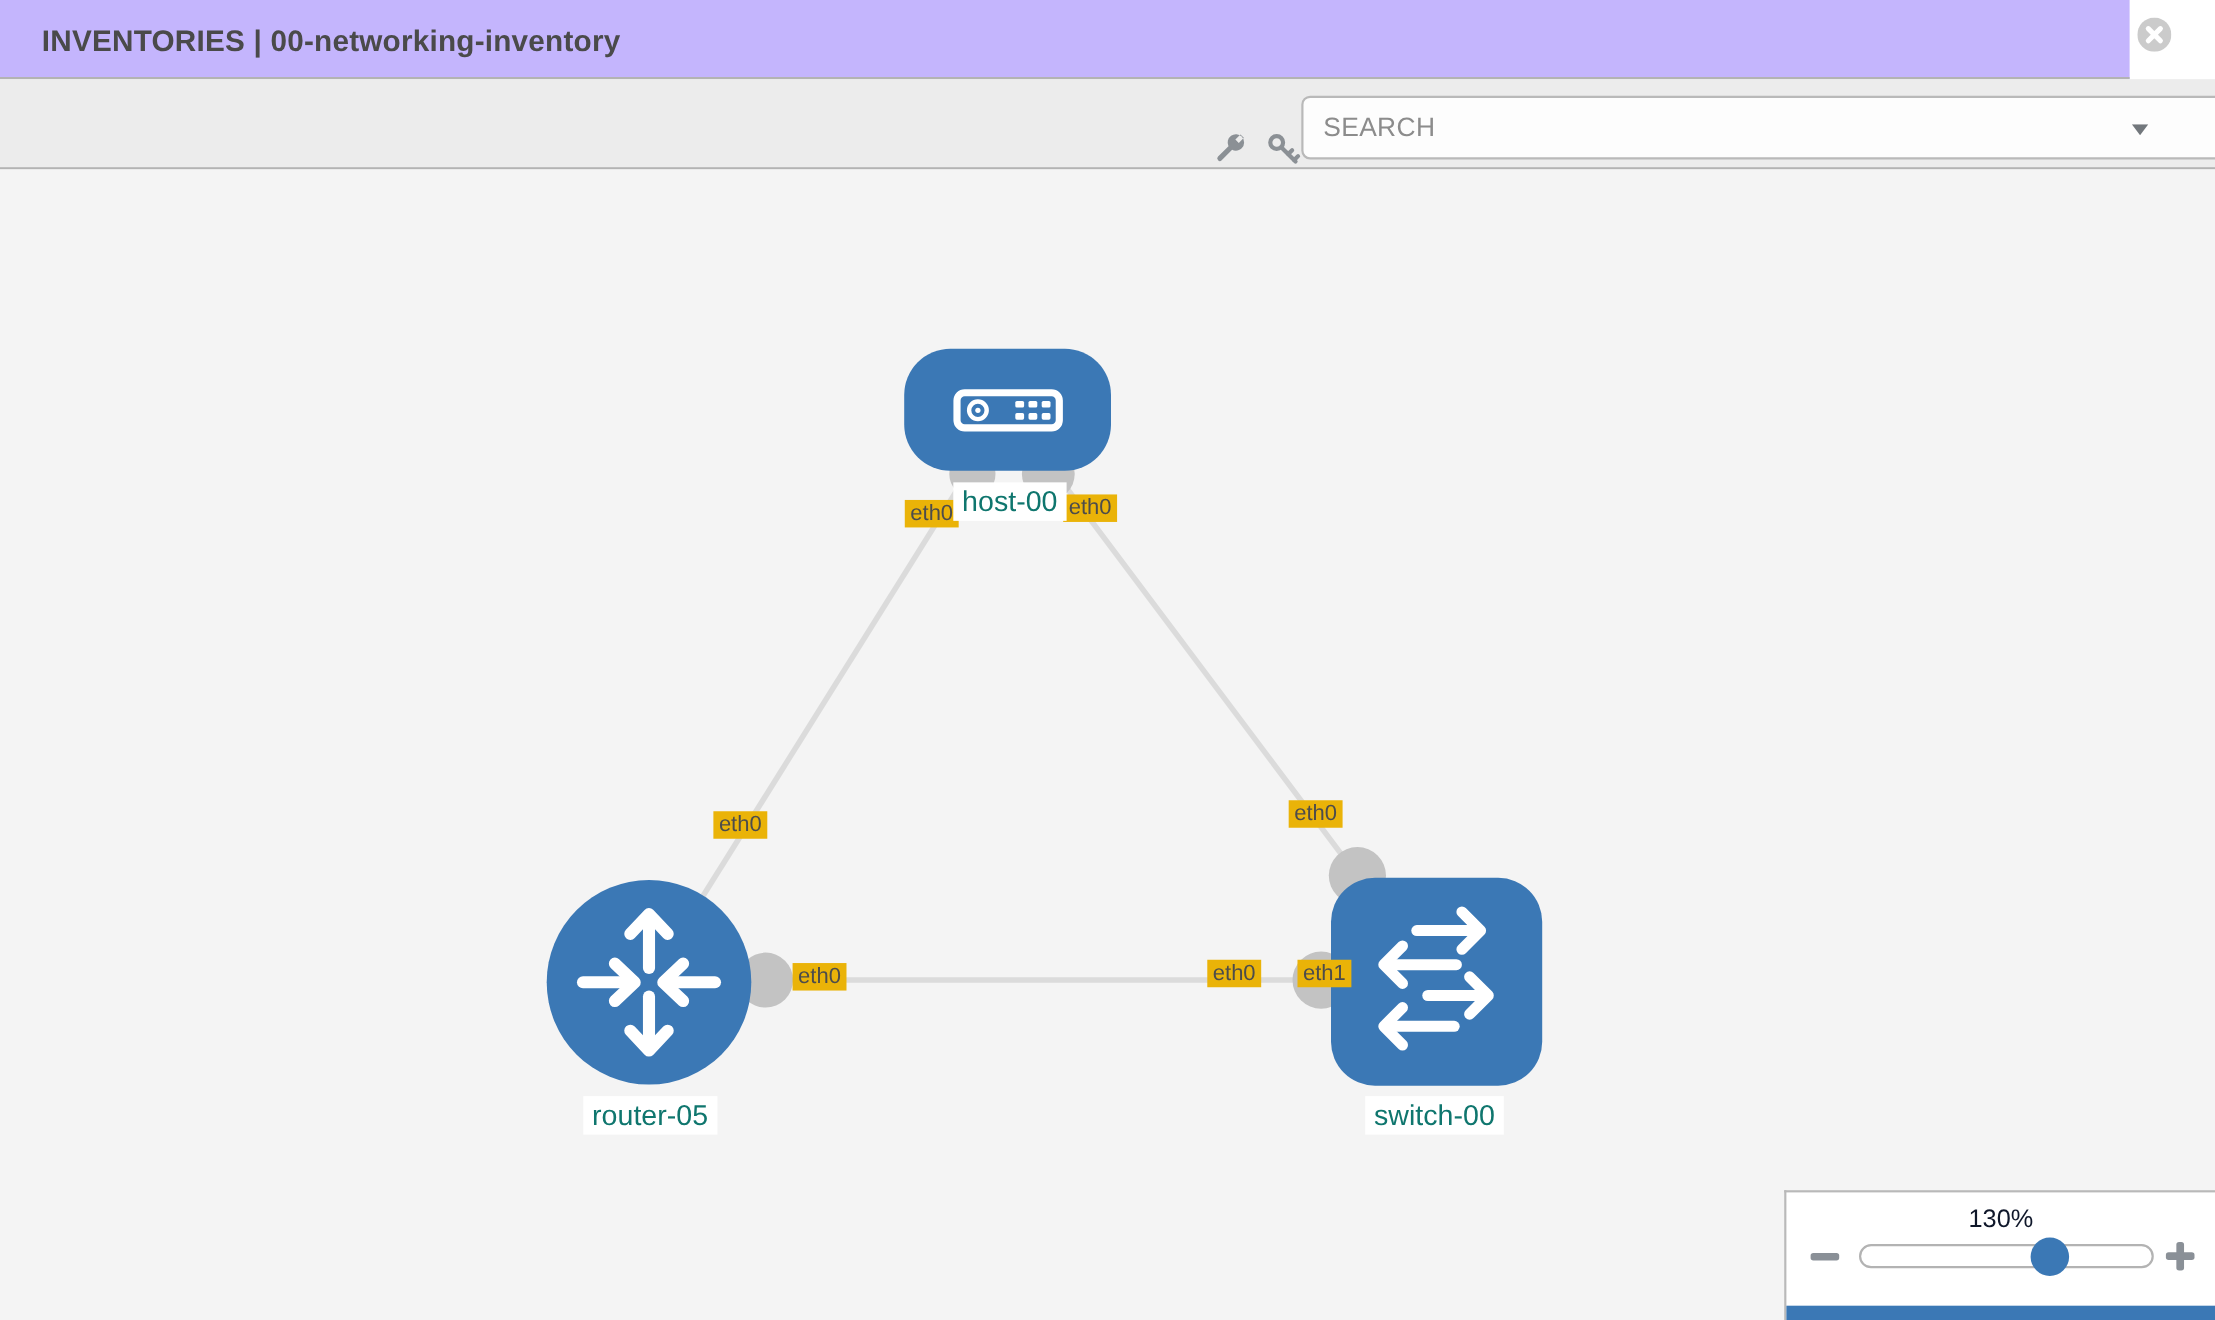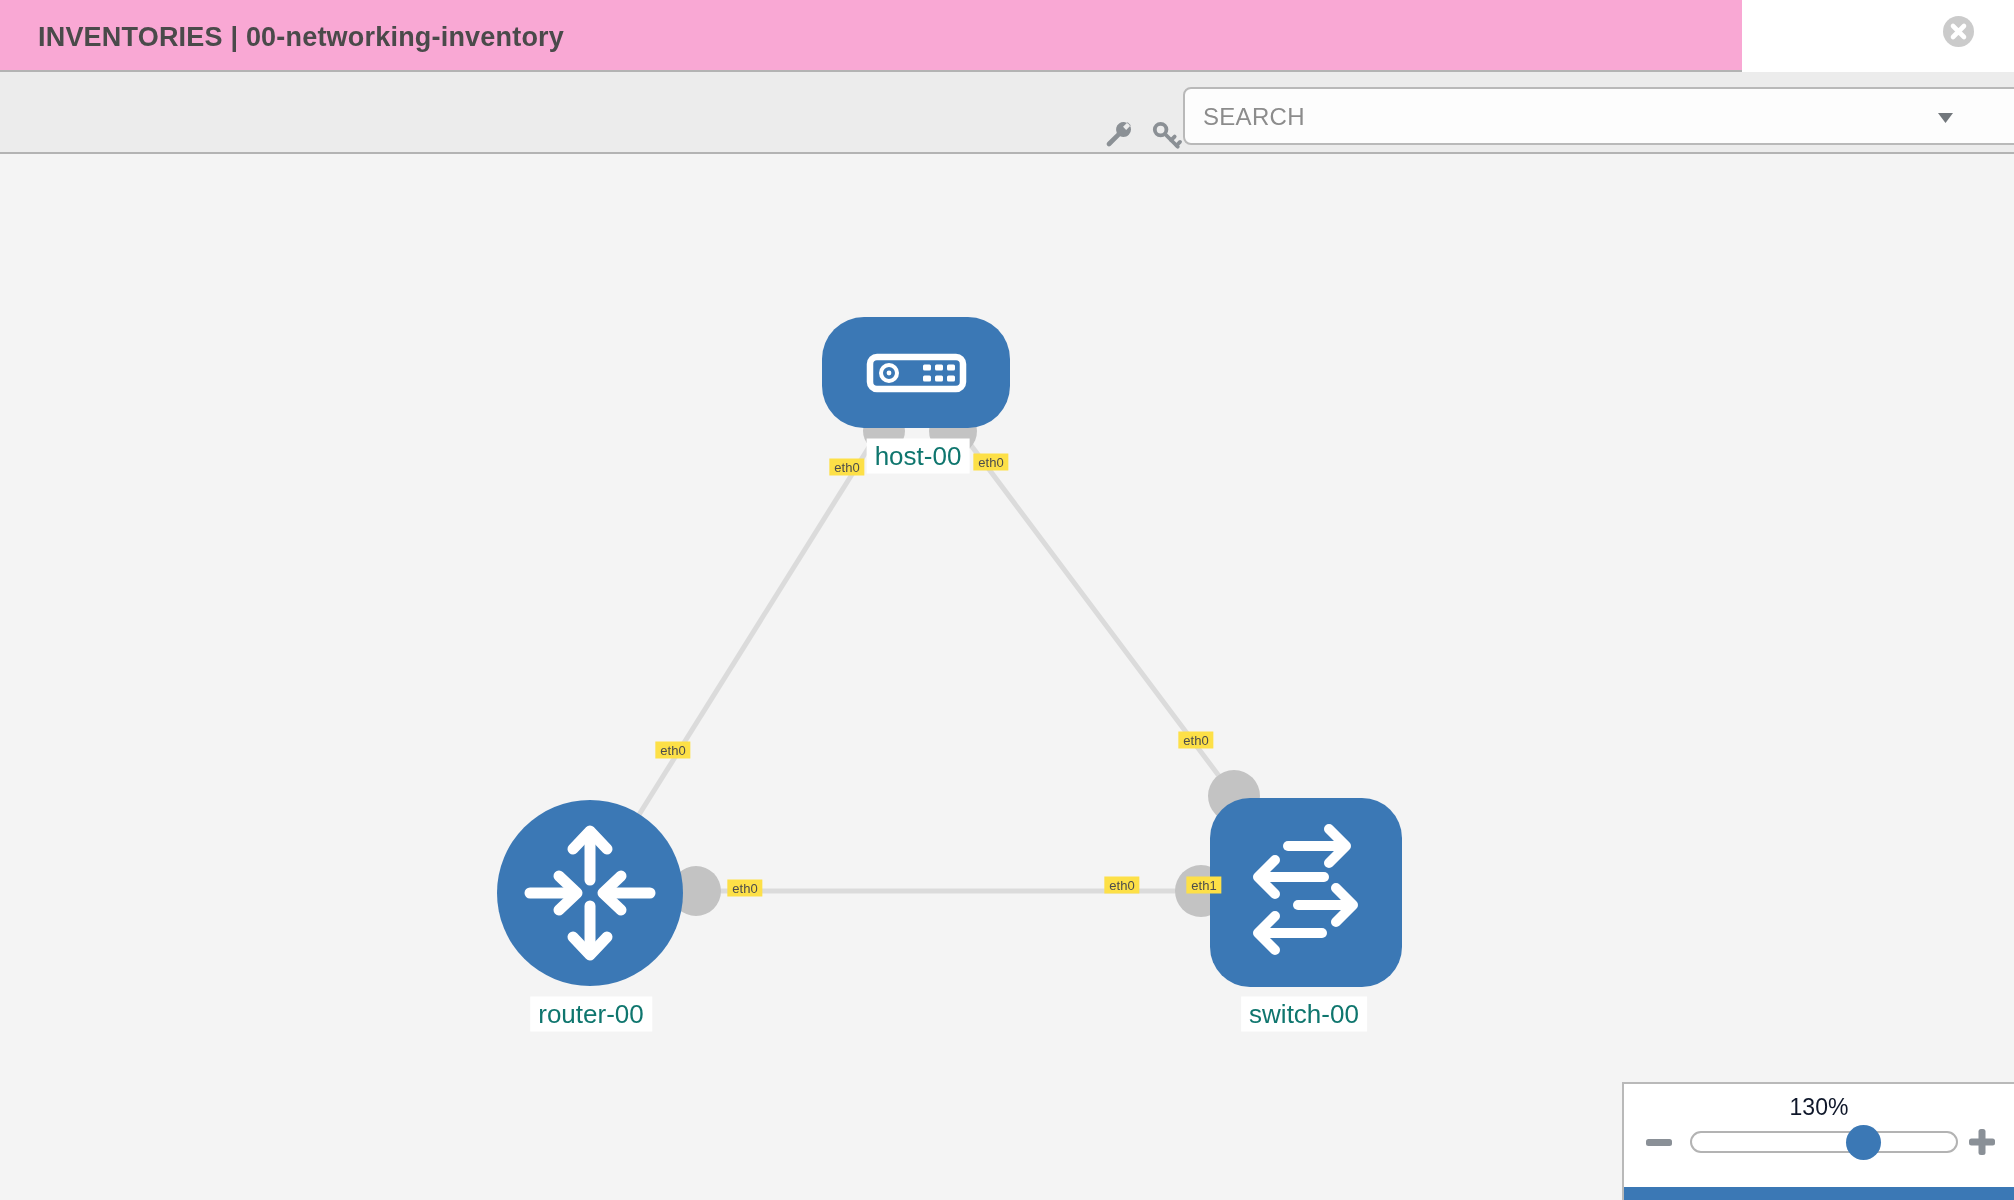--- a/index.html
+++ b/index.html
@@ -4,22 +4,22 @@
 <style>
   html,body{margin:0;padding:0;}
   body{
     width:2014px;height:1200px;position:relative;overflow:hidden;
     background:#ffffff;
     font-family:"Liberation Sans","DejaVu Sans",sans-serif;
     -webkit-font-smoothing:antialiased;
   }
   
   .app-header{
-    position:absolute;left:0;top:0;width:1742px;height:70px;
-    background:#f9a8d4;border-bottom:2px solid #b3b3b3;
+    position:absolute;left:0;top:0;width:1936px;height:70px;
+    background:#c4b5fd;border-bottom:2px solid #b3b3b3;
   }
   .app-title{
     position:absolute;left:38px;top:0;height:70px;line-height:74px;
     font-size:27px;font-weight:bold;color:#4a4a4a;letter-spacing:.2px;
   }
   .close-btn{
     position:absolute;left:1943px;top:16px;width:31px;height:31px;cursor:pointer;
   }
   
   .toolbar{
@@ -54,21 +54,21 @@
   .node-router{left:497px;top:646px;width:186px;height:186px;border-radius:50%;}
   .node-switch{left:1210px;top:644px;width:192px;height:189px;border-radius:40px;}
   .node svg{display:block;}
   .node-label{
     position:absolute;transform:translate(-50%,-50%);z-index:4;
     background:#ffffff;color:#0f766e;font-size:26px;padding:2px 8px;
     white-space:nowrap;
   }
   .eth-label{
     position:absolute;transform:translate(-50%,-50%);z-index:3;
-    background:#fde047;color:#4c4c4c;font-size:13px;padding:1px 5px;
+    background:#eab308;color:#4c4c4c;font-size:20px;padding:1px 5px;
     white-space:nowrap;
   }
   
   .lbl-host{left:918px;top:302px;}
   .lbl-router{left:591px;top:860px;}
   .lbl-switch{left:1304px;top:860px;}
   .if-host-left{left:847px;top:313px;}
   .if-host-right{left:991px;top:308px;}
   .if-router-top{left:673px;top:596px;}
   .if-switch-top{left:1196px;top:586px;}
@@ -201,21 +201,21 @@
           <path d="M65 62 L48 79 L65 96"></path>
         <path d="M88 107 H136"></path>
           <path d="M126 90 L143 107 L126 124"></path>
         <path d="M112 135 H57"></path>
           <path d="M65 118 L48 135 L65 152"></path>
       </g>
     </svg>
   </div>
 
   <div class="node-label lbl-host">host-00</div>
-  <div class="node-label lbl-router">router-00</div>
+  <div class="node-label lbl-router">router-05</div>
   <div class="node-label lbl-switch">switch-00</div>
 
   <div class="eth-label if-host-left">eth0</div>
   <div class="eth-label if-host-right">eth0</div>
   <div class="eth-label if-router-top">eth0</div>
   <div class="eth-label if-switch-top">eth0</div>
   <div class="eth-label if-router-right">eth0</div>
   <div class="eth-label if-switch-left-under">eth0</div>
   <div class="eth-label if-switch-left-over">eth1</div>
 

